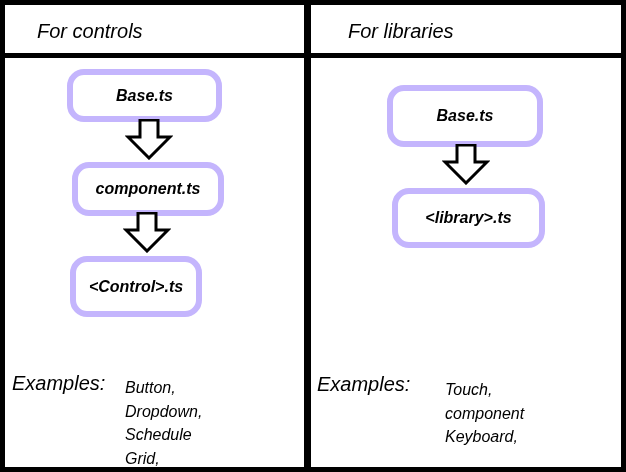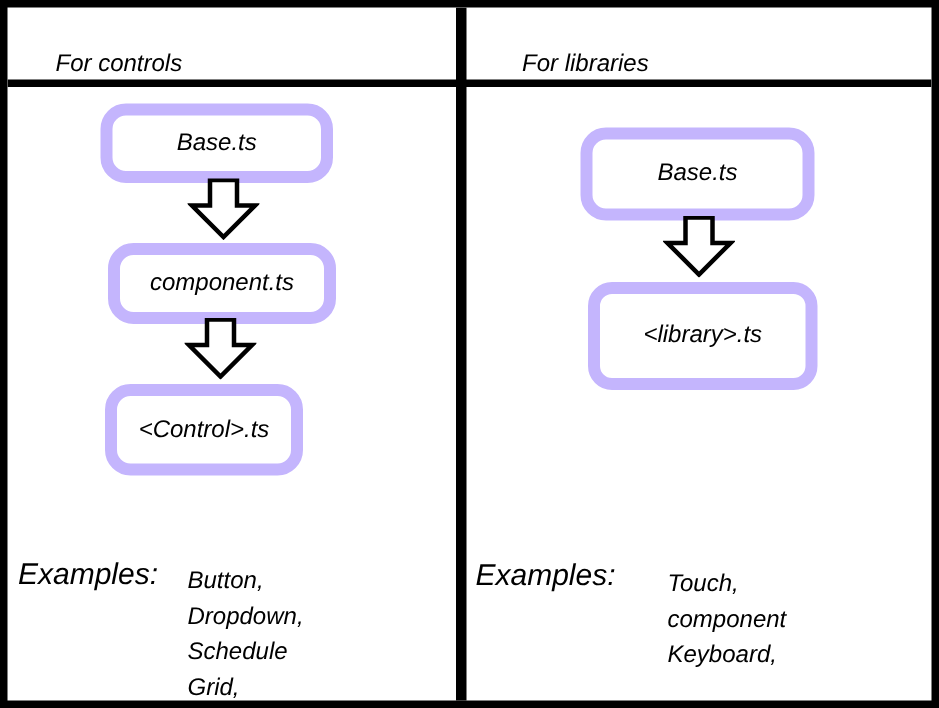--- a/index.html
+++ b/index.html
@@ -9,38 +9,39 @@
     box-sizing:border-box;
     background:#ffffff;
     border:5px solid #000000;
     overflow:hidden;
     font-family:"Liberation Sans", sans-serif;
     font-style:italic;
     color:#000000;
   }
   .divider-v{position:absolute;left:299px;top:0;width:7px;height:472px;background:#000000;}
   .divider-h{position:absolute;left:0;top:48px;width:616px;height:5px;background:#000000;}
-  .hdr{position:absolute;top:15px;font-size:16px;white-space:nowrap;margin-top:14px;}
+  .hdr{position:absolute;top:15px;font-size:20px;white-space:nowrap;}
   .hdr-left{left:32px;}
   .hdr-right{left:343px;}
   .node{
     position:absolute;
     box-sizing:border-box;
     background:#ffffff;
-    border:8px solid #c4b5fd;
+    border:6px solid #c4b5fd;
     border-radius:17px;
     display:flex;align-items:center;justify-content:center;
     font-size:16px;
     white-space:nowrap;
+    font-weight:bold;
   }
   .nL1{left:62px;top:64px;width:155px;height:53px;}
   .nL2{left:67px;top:157px;width:152px;height:54px;}
   .nL3{left:65px;top:251px;width:132px;height:61px;}
   .nR1{left:382px;top:80px;width:156px;height:62px;}
-  .nR2{left:387px;top:183px;width:153px;height:72px;border-radius:16px;}
+  .nR2{left:387px;top:183px;width:153px;height:60px;}
   .arrow{position:absolute;width:48px;height:41px;}
   .aL1{left:120px;top:114px;}
   .aL2{left:118px;top:207px;}
   .aR1{left:437px;top:139px;}
   .ex-label{position:absolute;font-size:20px;white-space:nowrap;}
   .exl-left{left:7px;top:367px;}
   .exl-right{left:312px;top:368px;}
   .ex-list{position:absolute;font-size:16px;line-height:23.5px;white-space:nowrap;}
   .exlist-left{left:120px;top:371px;}
   .exlist-right{left:423px;top:373px;margin-left:17px;}

